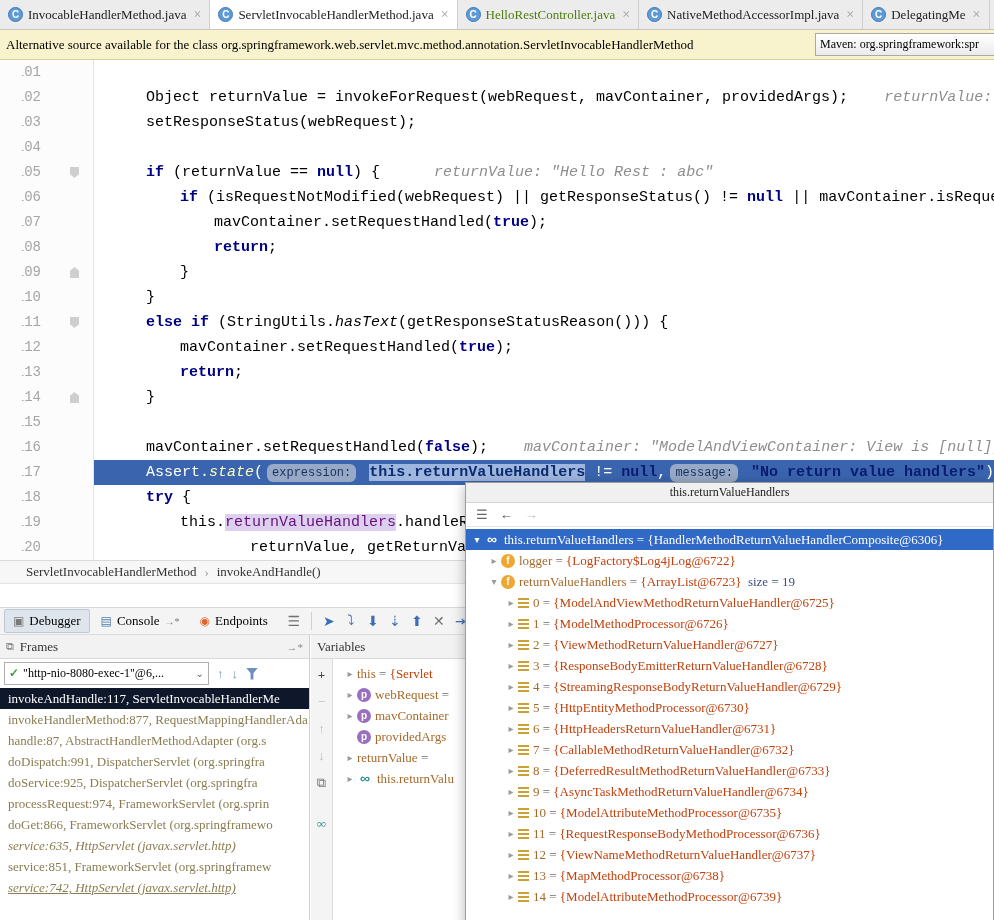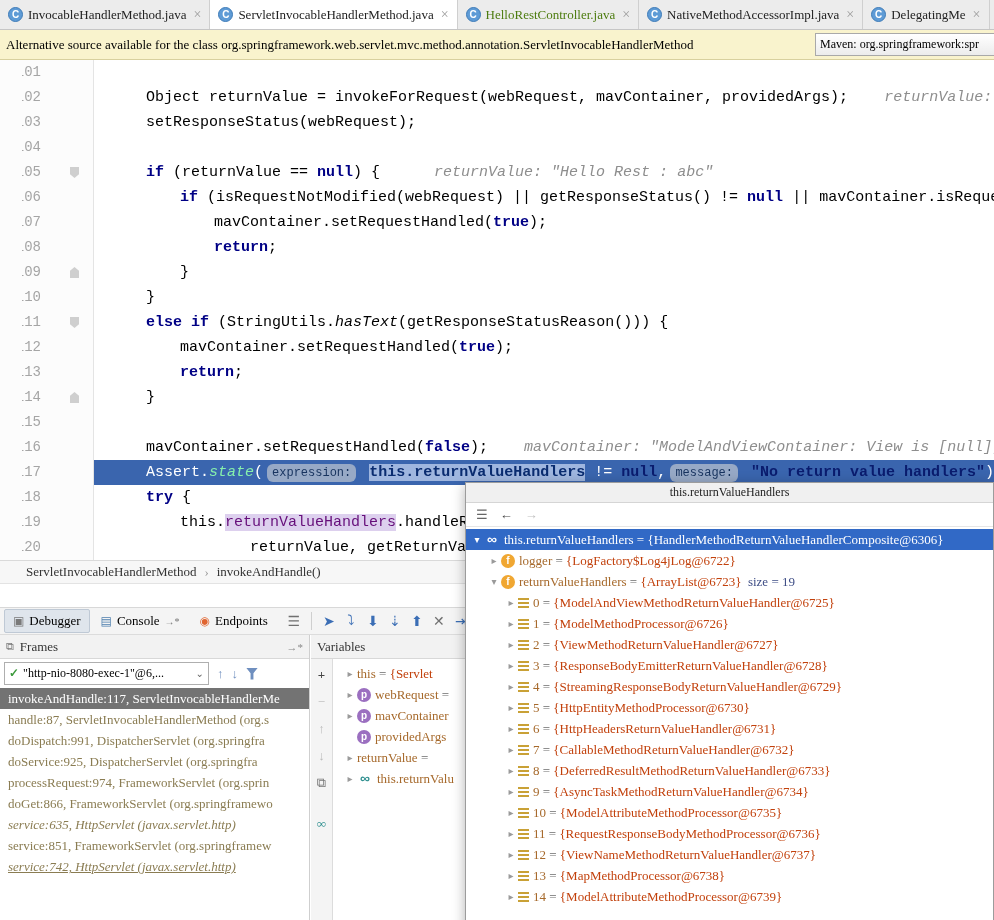--- a/index.html
+++ b/index.html
@@ -27,21 +27,21 @@
 .gflag{position:absolute;left:70px;top:7px;width:9px;height:11px;background:#CFCFCF;clip-path:polygon(0 0,100% 0,100% 65%,50% 100%,0 65%)}
 .gflag.up{clip-path:polygon(0 35%,50% 0,100% 35%,100% 100%,0 100%)}
 .lct{flex:1;white-space:pre;line-height:25px;overflow:hidden}
 .exec .lct{background:#3A65AE}
 .sg-d{color:#000}
 .sg-k{color:#000085;font-weight:bold}
 .sg-i{color:#000;font-style:italic}
 .sg-h{color:#8E8E8E;font-style:italic}
 .sg-fh{color:#660E7A;background:#DDD0EE}
 .sg-xd{color:#FFFFFF}
-.sg-xi{color:#86efac;font-style:italic}
+.sg-xi{color:#fef9c3;font-style:italic}
 .sg-xk{color:#0A1C6E;font-weight:bold}
 .sg-xs{color:#0A1C6E;font-weight:bold}
 .sg-xsel{background:#9FB6DF;color:#0A2C70;font-weight:bold}
 .sg-chip{background:#97A9C6;color:#17335F;border-radius:6px;padding:0 5px;margin:0 4px;font-size:12px;display:inline-block;line-height:18px}
 
 
 #breadcrumb{position:absolute;top:560px;left:0;right:0;height:24px;background:#F7F7F7;border-top:1px solid #DADADA;border-bottom:1px solid #E3E3E3;display:flex;align-items:center;gap:8px;padding-left:26px;font-size:13px;color:#333}
 .bc-sep{color:#999}
 
 
@@ -64,21 +64,21 @@
 .phead{height:24px;background:#F2F2F2;border-bottom:1px solid #D8D8D8;display:flex;align-items:center;padding:0 6px;font-size:13px;color:#333;gap:6px}
 .phead-icon{color:#777;font-size:11px}
 .phead-pin{margin-left:auto;color:#888;font-size:11px}
 #thread-row{display:flex;align-items:center;gap:8px;padding:3px 4px}
 #thread-select{flex:0 0 205px;height:23px;border:1px solid #AFAFAF;background:#fff;display:flex;align-items:center;gap:4px;padding:0 4px;font-size:12px;white-space:nowrap;overflow:hidden}
 .check-icon{color:#3C9A3C;font-weight:bold;flex:none}
 .dd-chev{margin-left:auto;color:#666;font-size:10px}
 .mini{color:#6F8FBF;font-size:13px}
 .funnel{width:12px;height:12px;background:#6F8FBF;clip-path:polygon(0 0,100% 0,62% 48%,62% 100%,38% 100%,38% 48%)}
 #frames-list .frow{height:21px;line-height:21px;padding-left:8px;font-size:13px;white-space:nowrap;overflow:hidden;cursor:pointer}
-.frow.selected{background:#737373;color:#fff}
+.frow.selected{background:#0f172a;color:#fff}
 .frow.lib{color:#8A7C52}
 .frow.italic{font-style:italic}
 .frow.underline{text-decoration:underline}
 
 
 #vars-panel{position:absolute;top:635px;left:311px;right:0;bottom:0;background:#fff;overflow:hidden}
 #vars-body{display:flex;height:calc(100% - 24px)}
 #watch-bar{width:22px;background:#F4F4F4;border-right:1px solid #DCDCDC;display:flex;flex-direction:column;align-items:center;padding-top:8px;gap:11px;font-size:13px}
 .wbi{color:#777;cursor:pointer}
 .wbi0{color:#444;font-weight:bold}
@@ -363,21 +363,22 @@
       <span class="check-icon">✓</span>
       <span>"http-nio-8080-exec-1"@6,...</span>
       <span class="dd-chev">⌄</span>
     </div>
     <span class="mini">↑</span>
     <span class="mini">↓</span>
     <span class="funnel"></span>
   </div>
   <div id="frames-list">
       <div class="frow selected">invokeAndHandle:117, ServletInvocableHandlerMe</div>
-      <div class="frow lib">handle:87, ServletInvocableHandlerMethod (org.s</div>
+      <div class="frow lib">invokeHandlerMethod:877, RequestMappingHandlerAda</div>
+      <div class="frow lib">handle:87, AbstractHandlerMethodAdapter (org.s</div>
       <div class="frow lib">doDispatch:991, DispatcherServlet (org.springfra</div>
       <div class="frow lib">doService:925, DispatcherServlet (org.springfra</div>
       <div class="frow lib">processRequest:974, FrameworkServlet (org.sprin</div>
       <div class="frow lib">doGet:866, FrameworkServlet (org.springframewo</div>
       <div class="frow lib italic">service:635, HttpServlet (javax.servlet.http)</div>
       <div class="frow lib">service:851, FrameworkServlet (org.springframew</div>
       <div class="frow lib italic underline">service:742, HttpServlet (javax.servlet.http)</div>
     </div>
 </div>
 

